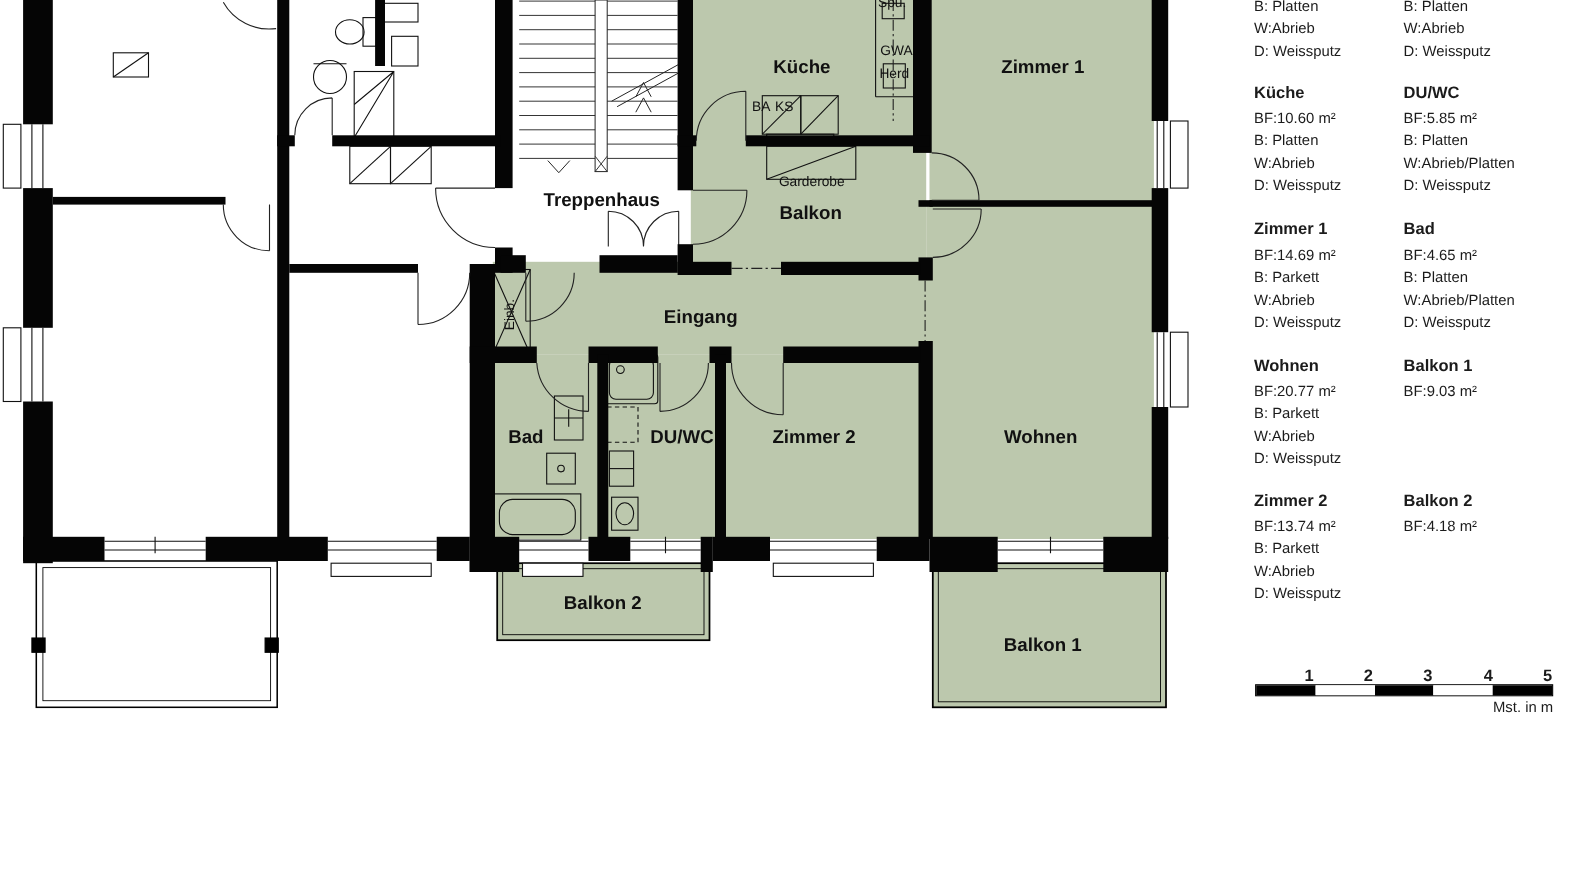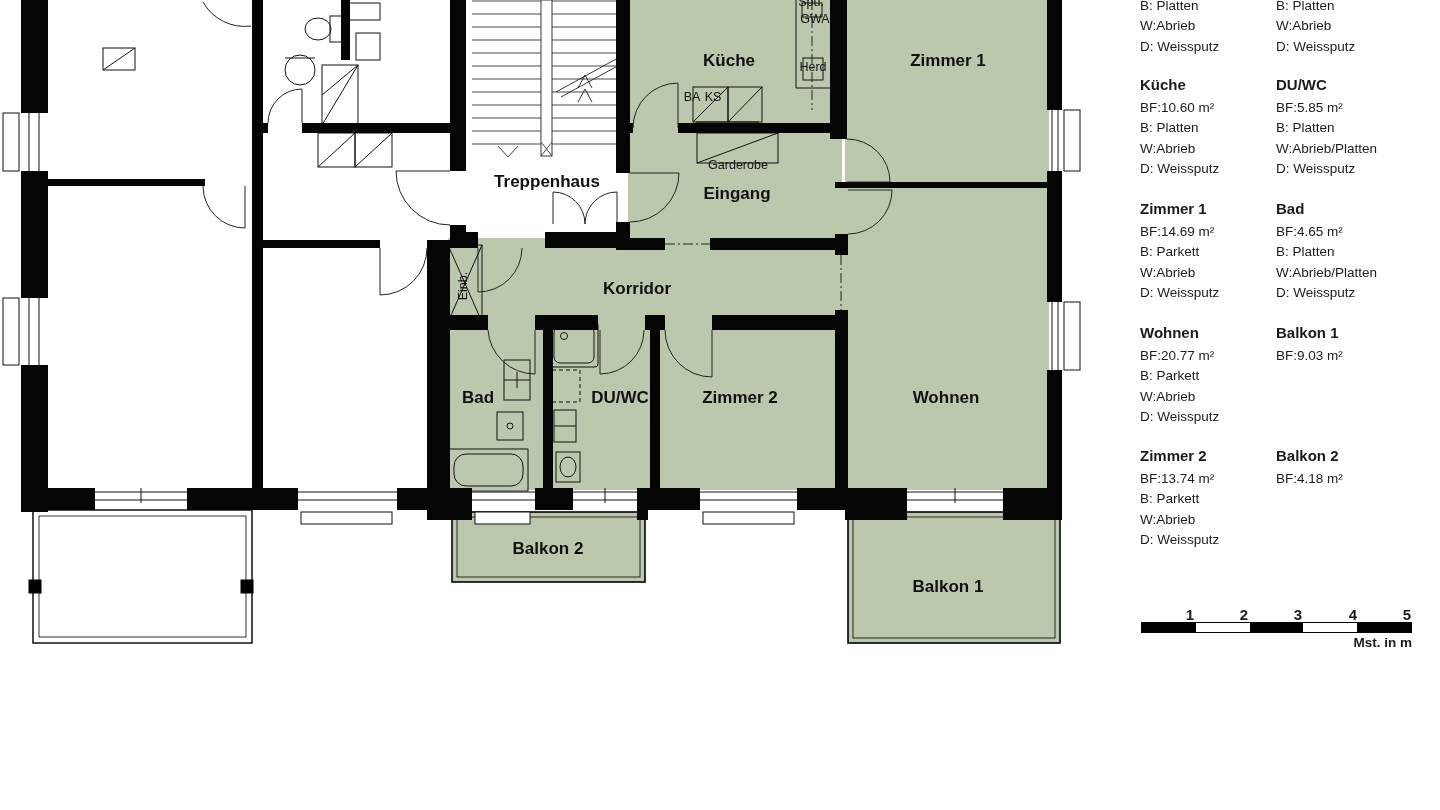--- a/index.html
+++ b/index.html
@@ -12,21 +12,21 @@
       white-space:nowrap;color:#111;}
   .sm.rot{transform:translate(-50%,-50%) rotate(-90deg);}
   .lg{position:absolute;width:140px;}
   .lg-t{font-weight:bold;font-size:15px;height:22px;}
   .lg-l{font-size:13.5px;line-height:20.3px;}
   .scale-num{position:absolute;width:40px;text-align:center;font-weight:bold;font-size:15px;top:606px;}
   .scale-bar{position:absolute;left:1141px;top:622px;width:271px;height:11px;border:1px solid #000;
              box-sizing:border-box;display:flex;}
   .scale-bar>div{flex:1;}
   .seg-b{background:#000;} .seg-w{background:#fff;}
-  .scale-label{position:absolute;left:1282px;top:635px;width:130px;text-align:right;font-size:13.5px;font-weight:bold;}
+  .scale-label{position:absolute;left:1282px;top:635px;width:130px;text-align:right;font-size:13.5px;}
 </style>
 </head>
 <body>
 
 <div class="screen">
 
   <svg class="plan-svg" width="1130" height="660" viewBox="0 0 1130 660">
 
     <g fill="#bcc8ad">
       <rect x="628" y="0" width="204" height="133"></rect>
@@ -211,35 +211,35 @@
 
     <g stroke="#222" stroke-width="1" fill="none" stroke-dasharray="10 3 2 3">
       <path d="M665 244 H710"></path>
       <path d="M841 255 V310"></path>
       <path d="M812 0 V110"></path>
     </g>
   </svg>
 
   <div class="lbl" style="left:729px;top:61px">Küche</div>
   <div class="lbl" style="left:948px;top:61px">Zimmer 1</div>
-  <div class="lbl" style="left:737px;top:194px">Eingang</div>
+  <div class="lbl" style="left:737px;top:194px">Balkon</div>
   <div class="lbl" style="left:547px;top:182px">Treppenhaus</div>
-  <div class="lbl" style="left:637px;top:289px">Korridor</div>
+  <div class="lbl" style="left:637px;top:289px">Eingang</div>
   <div class="lbl" style="left:478px;top:398px">Bad</div>
   <div class="lbl" style="left:620px;top:398px">DU/WC</div>
   <div class="lbl" style="left:740px;top:398px">Zimmer 2</div>
   <div class="lbl" style="left:946px;top:398px">Wohnen</div>
   <div class="lbl" style="left:548px;top:549px">Balkon 2</div>
   <div class="lbl" style="left:948px;top:587px">Balkon 1</div>
 
   <div class="sm" style="left:738px;top:165px">Garderobe</div>
   <div class="sm" style="left:692px;top:97px">BA</div>
   <div class="sm" style="left:713px;top:97px">KS</div>
   <div class="sm" style="left:811px;top:2px">Spü.</div>
-  <div class="sm" style="left:815px;top:19px">GWA</div>
+  <div class="sm" style="left:815px;top:46px">GWA</div>
   <div class="sm" style="left:813px;top:67px">Herd</div>
   <div class="sm rot" style="left:463px;top:286px">Einb.</div>
 
   <div class="lg" style="left:1140px;top:-4px">
     <div class="lg-l">B: Platten</div>
     <div class="lg-l">W:Abrieb</div>
     <div class="lg-l">D: Weissputz</div>
   </div>
   <div class="lg" style="left:1276px;top:-4px">
     <div class="lg-l">B: Platten</div>

